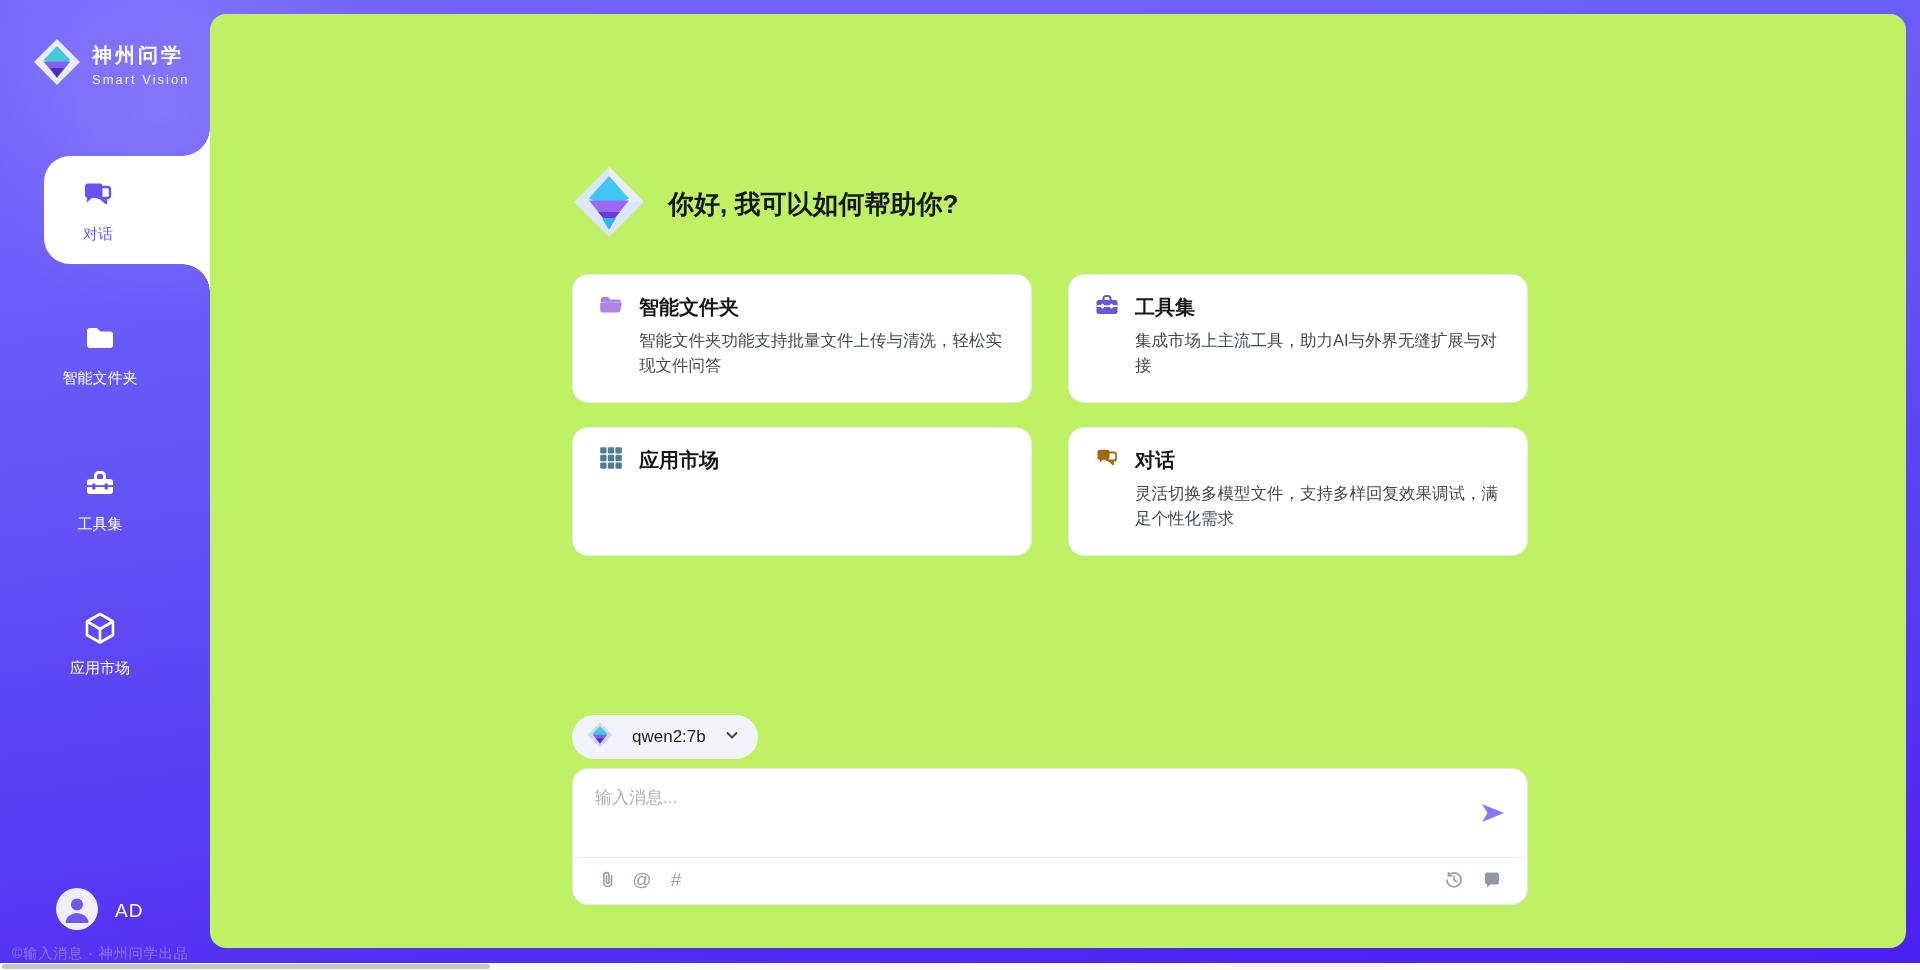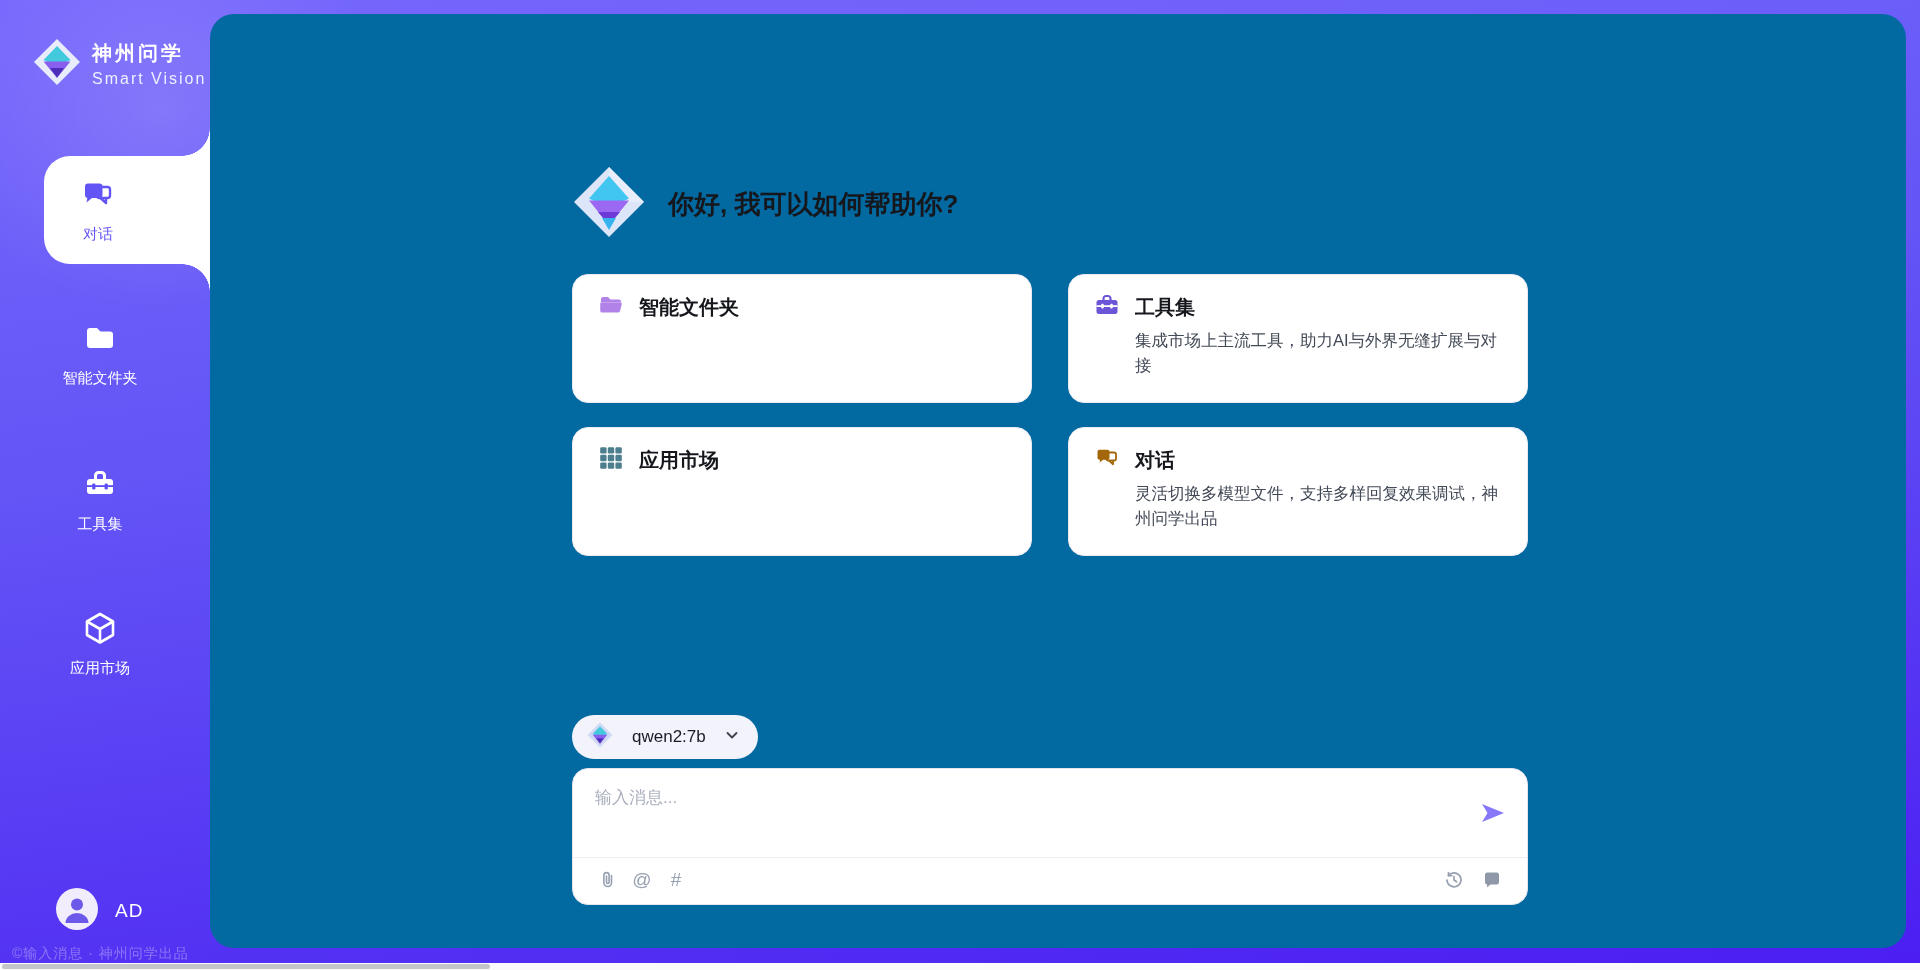--- a/index.html
+++ b/index.html
@@ -6,26 +6,26 @@
   html,body { margin:0; padding:0; }
   body {
     width:1920px; height:970px; position:relative; overflow:hidden;
     background:linear-gradient(172deg,#7668fc 0%, #6355f6 40%, #5433f3 78%, #4b1df2 100%);
     font-family:"Liberation Sans","DejaVu Sans",sans-serif;
   }
   .glow { position:absolute; left:-70px; top:-90px; width:460px; height:400px;
     background:radial-gradient(closest-side, rgba(255,255,255,.13), rgba(255,255,255,0)); pointer-events:none; }
 
   .main-panel { position:absolute; left:210px; top:14px; right:14px; bottom:22px;
-    background:#0369a1; border-radius:24px; }
+    background:#bef264; border-radius:16px; }
 
   .sidebar { position:absolute; left:0; top:0; width:210px; height:100%;margin-top:16px; }
   .logo { position:absolute; left:33px; top:22px; display:flex; align-items:center; gap:11px; }
   .logo-cn { font-size:20px; font-weight:bold; color:#fff; letter-spacing:3px; }
-  .logo-en { font-size:16px; color:#eef0ff; letter-spacing:2px; margin-top:3px; }
+  .logo-en { font-size:13px; color:#eef0ff; letter-spacing:2px; margin-top:3px; }
 
   .active-tab { position:absolute; left:44px; top:140px; width:166px; height:108px; background:#fff;
     border-radius:26px 0 0 26px; display:flex; flex-direction:column; align-items:center; justify-content:center;
     gap:8px; padding-right:58px; cursor:pointer; }
   .curve { position:absolute; width:28px; height:28px; left:182px; }
   .curve.top { top:112px; background:radial-gradient(circle at 0 0, rgba(255,255,255,0) 27.5px, #fff 28px); }
   .curve.bottom { top:248px; background:radial-gradient(circle at 0 100%, rgba(255,255,255,0) 27.5px, #fff 28px); }
 
   .nav-item { position:absolute; left:0; width:200px; display:flex; flex-direction:column;
     align-items:center; gap:9px; cursor:pointer; }
@@ -92,20 +92,21 @@
       <div class="card">
         <div class="card-head">
           <span>
             <svg width="24" height="24" viewBox="0 0 24 24">
               <path d="M2,6 a2,2 0 0 1 2,-2 h5 l2.5,2.5 H20 a2,2 0 0 1 2,2 V9 H2 z" fill="#b183e8"></path>
               <path d="M3.2,19.5 a2,2 0 0 1 -1.95,-1.6 L1.2,11.2 a1.6,1.6 0 0 1 1.6,-1.9 h18.4 a1.6,1.6 0 0 1 1.55,2 l-1.7,6.7 a2,2 0 0 1 -1.95,1.5 z" fill="#b183e8"></path>
             </svg>
           </span>
           <span class="card-title">智能文件夹</span>
         </div>
+        <div class="card-desc">智能文件夹功能支持批量文件上传与清洗，轻松实现文件问答</div>
       </div>
 
       <div class="card">
         <div class="card-head">
           <span>
             <svg width="24" height="24" viewBox="0 0 24 24">
               <path d="M8.5,7 V5.5 a2.5,2.5 0 0 1 2.5,-2.5 h2 a2.5,2.5 0 0 1 2.5,2.5 V7" fill="none" stroke="#6d55d8" stroke-width="2.2"></path>
               <rect x="1.5" y="7" width="21" height="14" rx="2.5" fill="#6d55d8"></rect>
               <rect x="1.5" y="12.2" width="21" height="1.8" fill="#fff"></rect>
               <rect x="6.2" y="10.8" width="2.6" height="4.6" rx="1" fill="#fff"></rect>
@@ -140,21 +141,21 @@
         <div class="card-head">
           <span>
             <svg width="24" height="24" viewBox="0 0 24 24">
               <rect x="11.5" y="6.5" width="9.5" height="8" rx="1.8" fill="none" stroke="#a3670a" stroke-width="1.8"></rect>
               <path d="M18,14.5 v3.8 l-4,-3.8" fill="none" stroke="#a3670a" stroke-width="1.8" stroke-linejoin="round"></path>
               <path d="M2.5,5.8 a2,2 0 0 1 2,-2 h8 a2,2 0 0 1 2,2 v5.9 a2,2 0 0 1 -2,2 H8.2 L4.6,16.6 l0.5,-2.9 h-0.6 a2,2 0 0 1 -2,-2 z" fill="#a3670a"></path>
             </svg>
           </span>
           <span class="card-title">对话</span>
         </div>
-        <div class="card-desc">灵活切换多模型文件，支持多样回复效果调试，神州问学出品</div>
+        <div class="card-desc">灵活切换多模型文件，支持多样回复效果调试，满足个性化需求</div>
       </div>
     </div>
 
     <div class="model-pill">
       <span>
         <svg width="26" height="26" viewBox="0 0 48 48">
           <polygon points="24,1 47,24 24,47 1,24" fill="#cfd9f5"></polygon>
           <polygon points="24,8 37.5,22 24,28.5 10.5,22" fill="#43c9de"></polygon>
           <polygon points="10.5,23.5 37.5,23.5 24,40" fill="#8a5ff0"></polygon>
           <polygon points="17,30 31,30 24,39.5" fill="#4c2fb8"></polygon>

